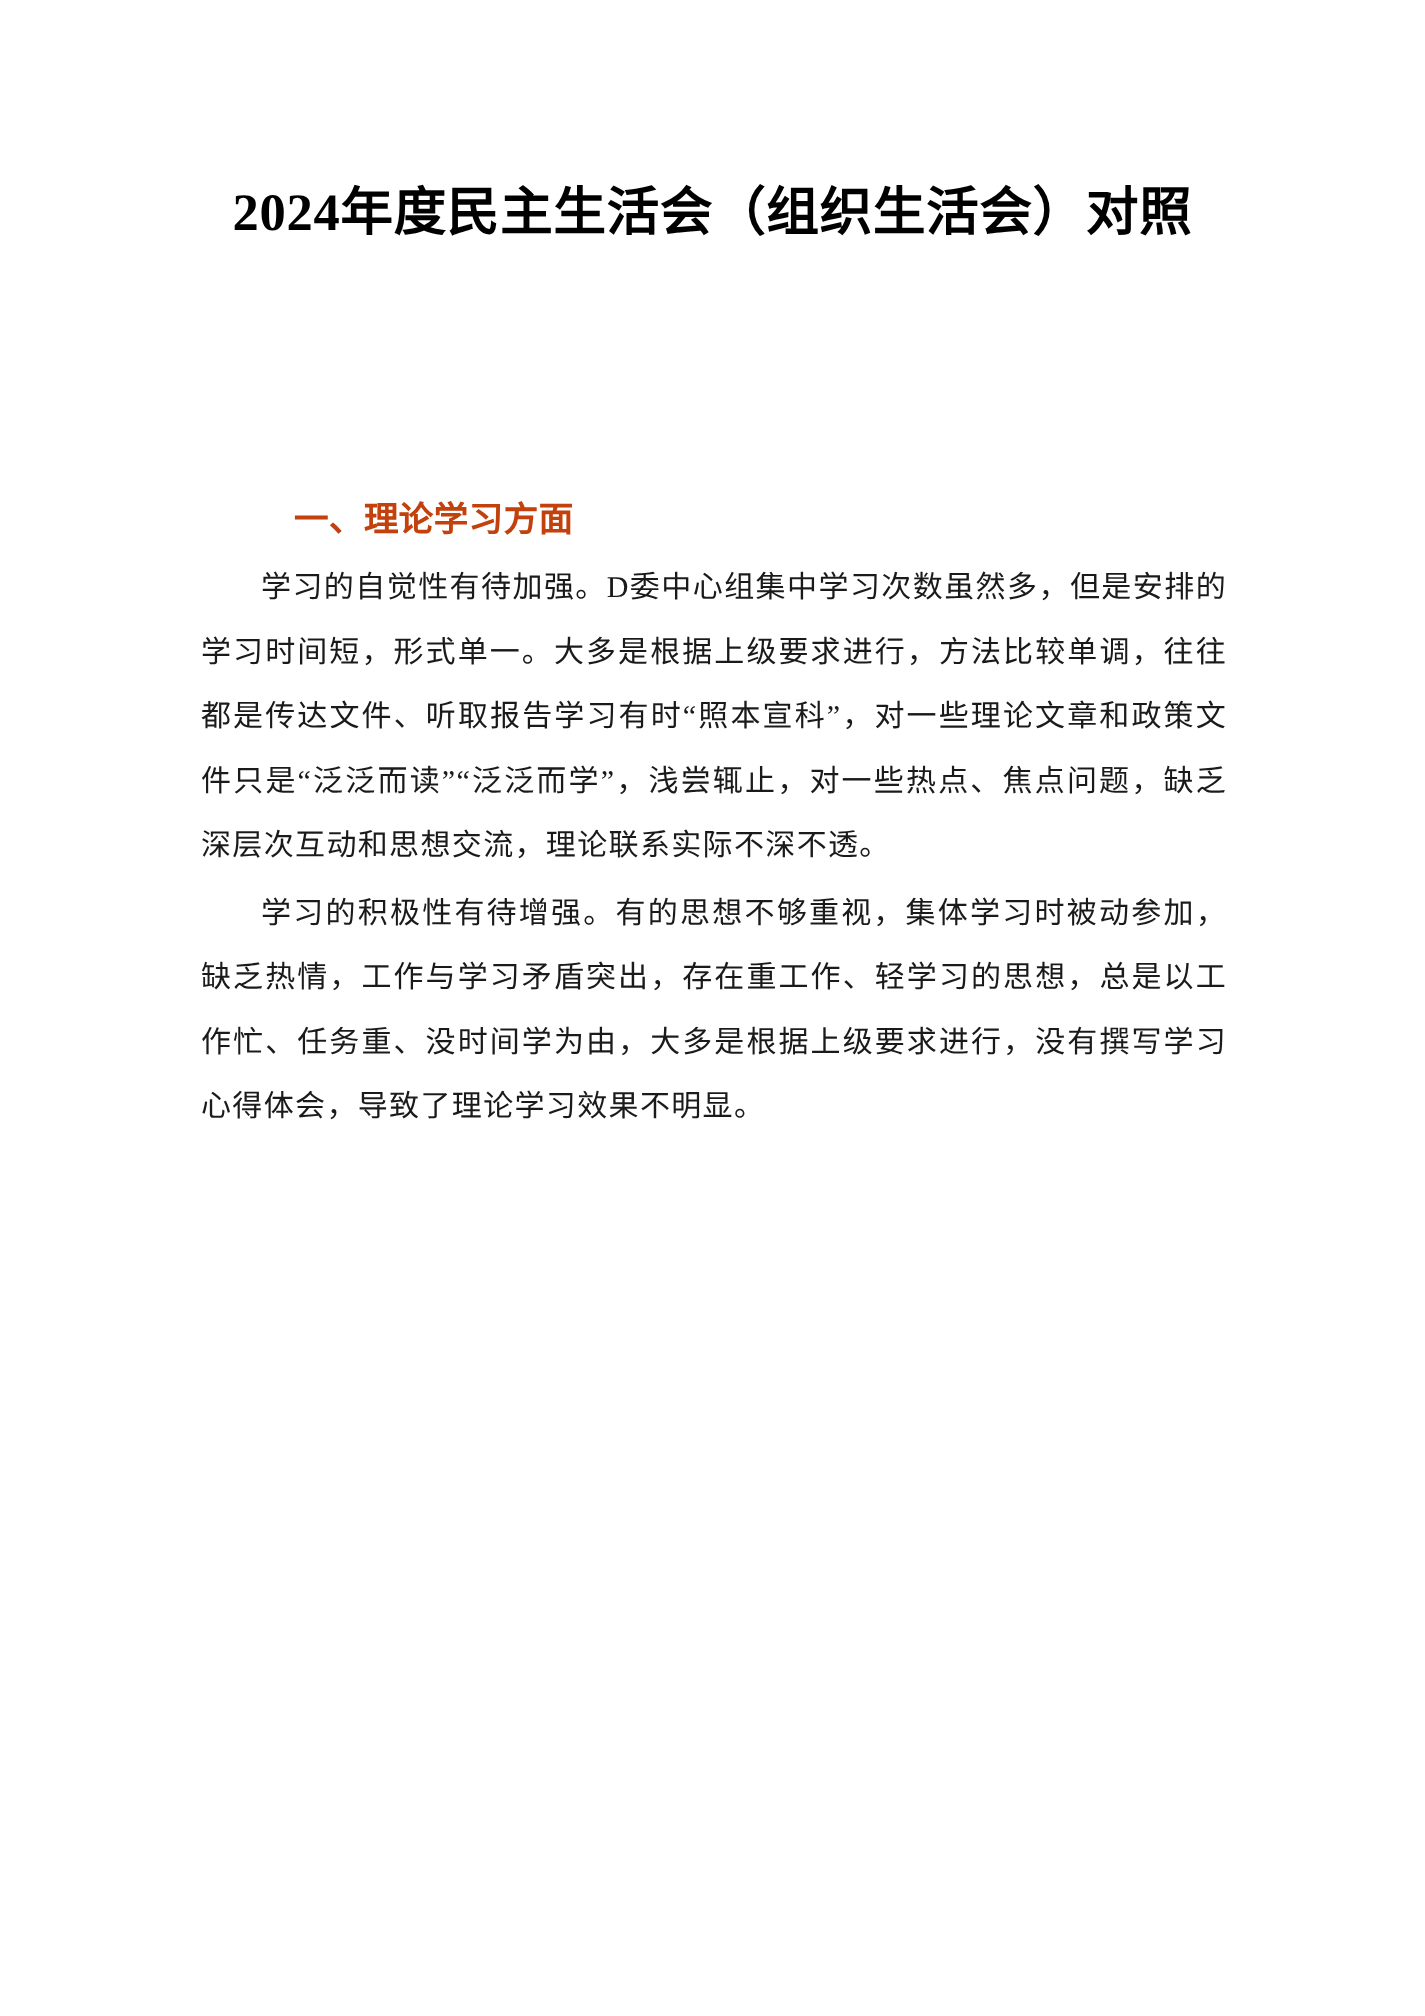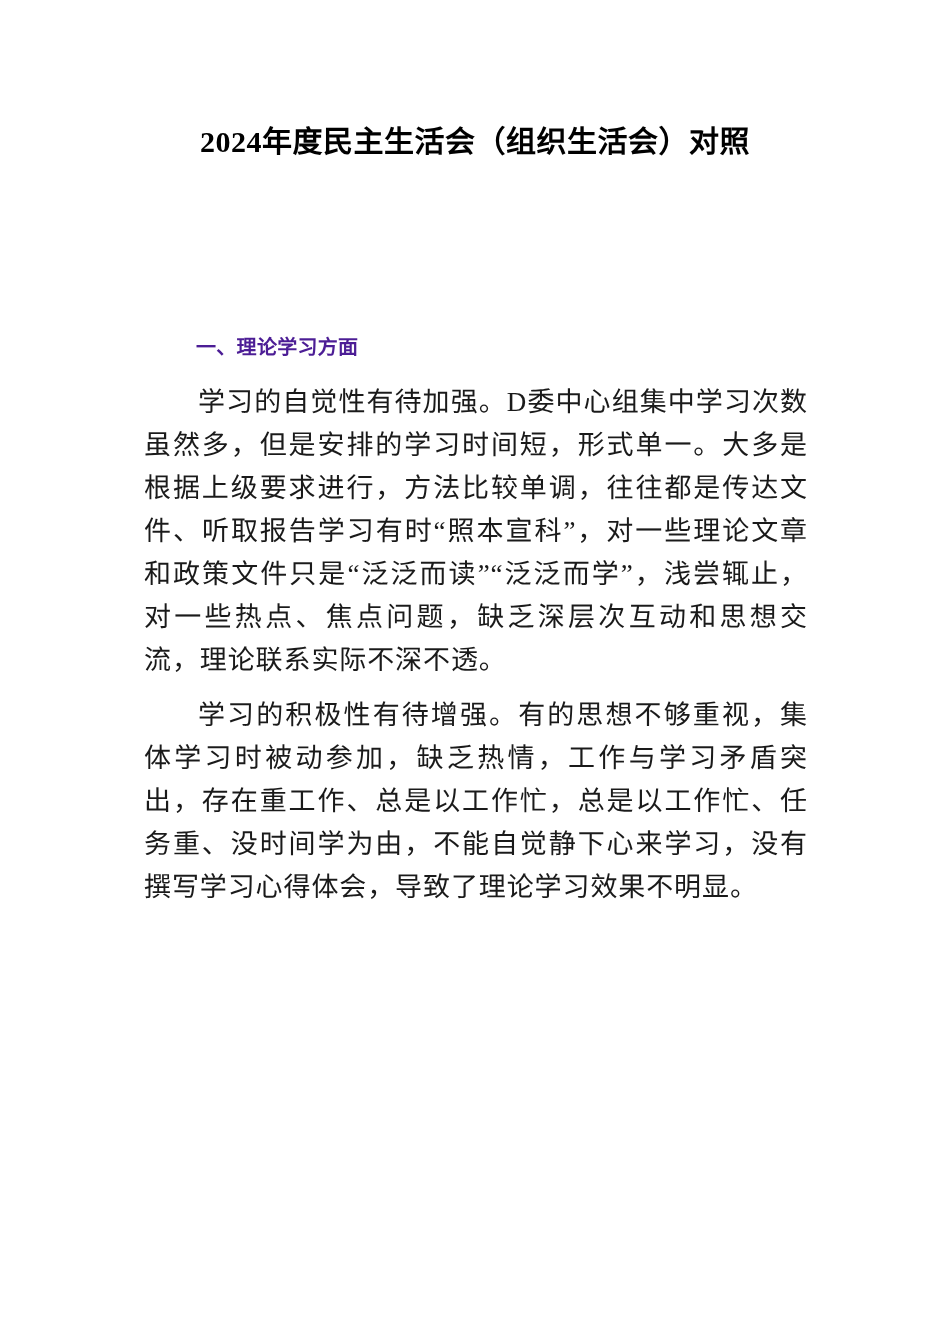--- a/index.html
+++ b/index.html
@@ -27,55 +27,55 @@
 
   
   .doc-title {
     position: absolute;
     left: 140px;
     top: 112px;
     width: 670px;
     text-align: center;
     font-family: "Liberation Serif", "DejaVu Serif", serif;
     font-weight: bold;
-    font-size: 30px;
+    font-size: 35px;
     line-height: 60px;
     letter-spacing: 0.5px;
     color: #000000;
   }
 
   
   .content {
     position: absolute;
     left: 132px;
     top: 326px;
     width: 688px;
   }
 
   .section-heading {
     font-family: "DejaVu Sans", "Liberation Sans", sans-serif;
     font-weight: bold;
-    font-size: 20px;
+    font-size: 23px;
     line-height: 43px;
     letter-spacing: 0.3px;
     text-indent: 64px;
-    color: #4c1d95;
+    color: #c2410c;
     margin: 0 0 0 0;
   }
 
   .body-para {
     font-family: "Liberation Serif", "DejaVu Serif", serif;
-    font-size: 27px;
+    font-size: 20px;
     line-height: 43px;
     text-indent: 2em;
     text-align: justify;
     text-justify: inter-ideograph;
     letter-spacing: 0.9px;
     color: #1a1a1a;
-    margin: 12px;
+    margin: 2px;
   }
 
   .body-para:last-child {
     
   }
 </style>
 </head>
 <body>
 
 <div class="page">
@@ -83,18 +83,18 @@
   <div class="doc-title">
     <div>2024年度民主生活会（组织生活会）对照</div>
   </div>
 
   <div class="content">
 
     <div class="section-heading">一、理论学习方面</div>
 
     <p class="body-para">学习的自觉性有待加强。D委中心组集中学习次数虽然多，但是安排的学习时间短，形式单一。大多是根据上级要求进行，方法比较单调，往往都是传达文件、听取报告学习有时“照本宣科”，对一些理论文章和政策文件只是“泛泛而读”“泛泛而学”，浅尝辄止，对一些热点、焦点问题，缺乏深层次互动和思想交流，理论联系实际不深不透。</p>
 
-    <p class="body-para">学习的积极性有待增强。有的思想不够重视，集体学习时被动参加，缺乏热情，工作与学习矛盾突出，存在重工作、总是以工作忙，总是以工作忙、任务重、没时间学为由，不能自觉静下心来学习，没有撰写学习心得体会，导致了理论学习效果不明显。</p>
+    <p class="body-para">学习的积极性有待增强。有的思想不够重视，集体学习时被动参加，缺乏热情，工作与学习矛盾突出，存在重工作、轻学习的思想，总是以工作忙、任务重、没时间学为由，大多是根据上级要求进行，没有撰写学习心得体会，导致了理论学习效果不明显。</p>
 
 
   </div>
 
 </div>
 
 </body></html>

